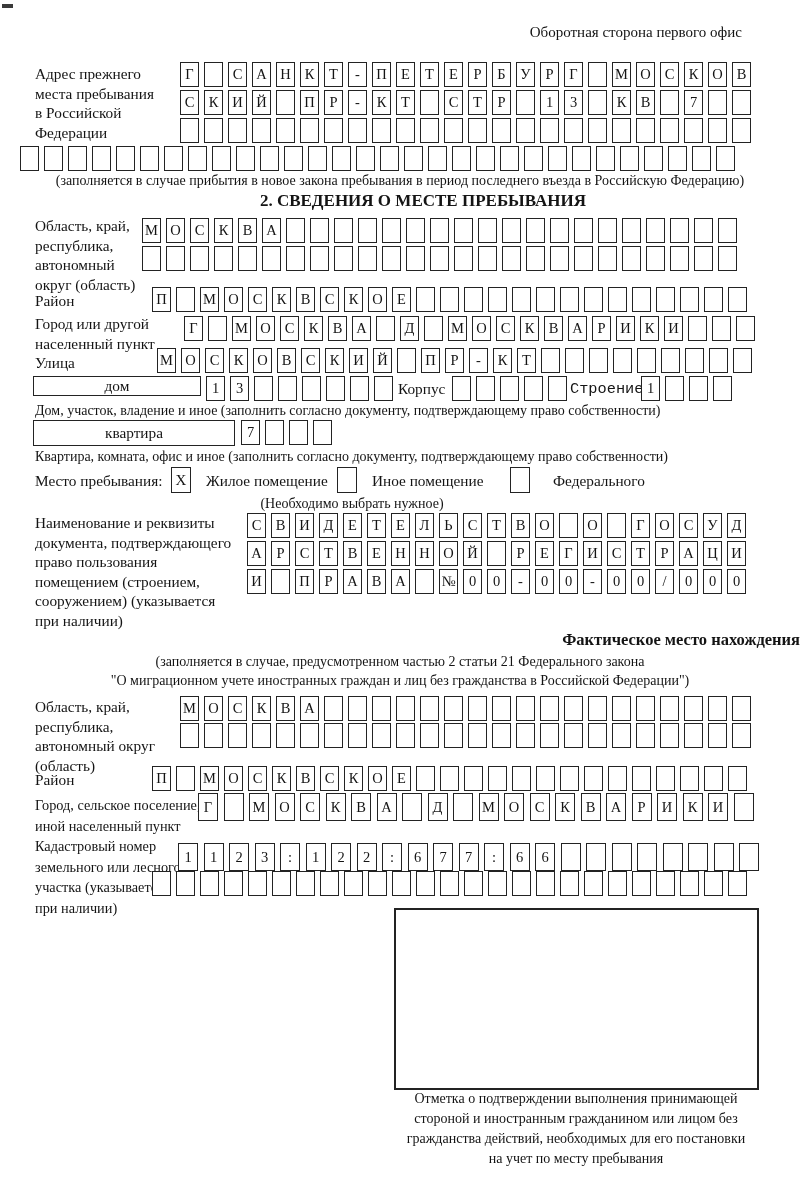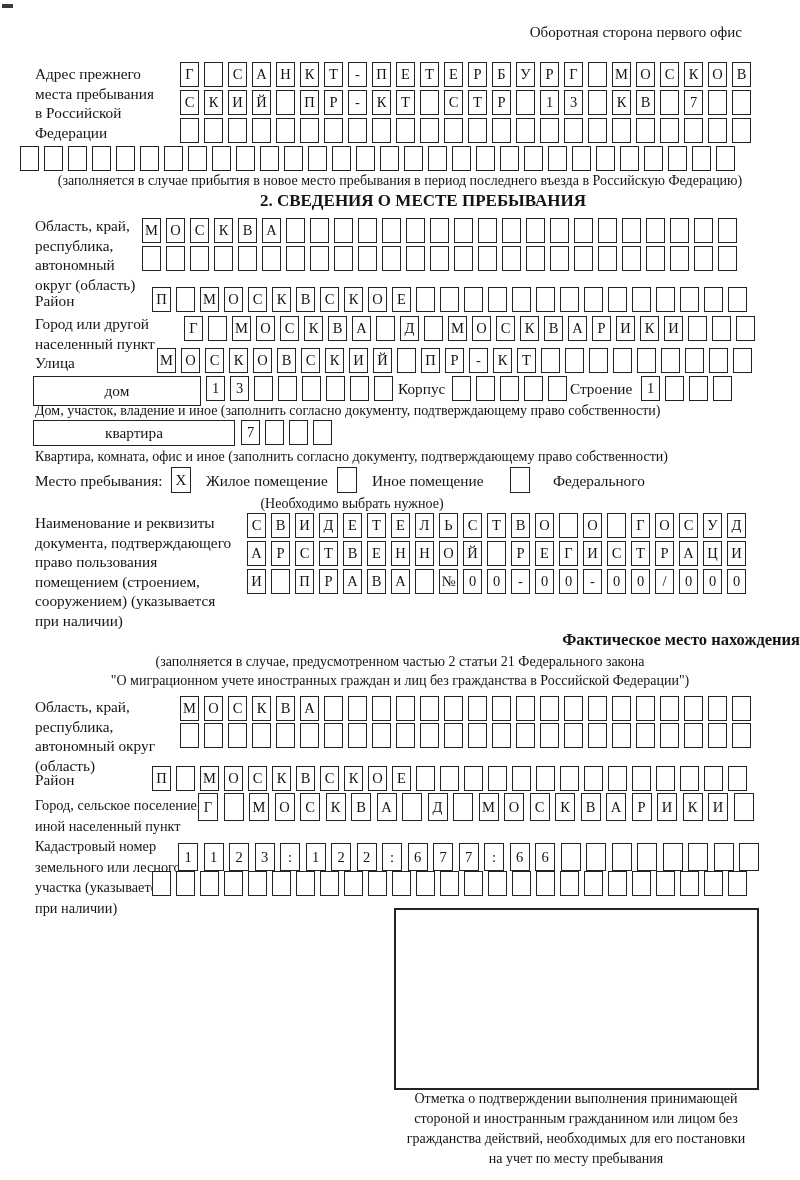--- a/index.html
+++ b/index.html
@@ -141,21 +141,21 @@
       <span class="cell"></span>
       <span class="cell"></span>
       <span class="cell"></span>
       <span class="cell"></span>
       <span class="cell"></span>
       <span class="cell"></span>
       <span class="cell"></span>
       <span class="cell"></span>
       <span class="cell"></span>
     </div>
-  <div class="notetext center" style="top:173px;">(заполняется в случае прибытия в новое место пребывания в период последнего въезда в Российскую Федерацию)</div>
+  <div class="notetext center" style="top:173px;">(заполняется в случае прибытия в новое закона пребывания в период последнего въезда в Российскую Федерацию)</div>
 
   <div class="h2" style="top:191px;padding-left:46px;">2. СВЕДЕНИЯ О МЕСТЕ ПРЕБЫВАНИЯ</div>
 
   <div class="lbl" style="left:35px;top:216px;">Область, край,
 республика,
 автономный
 округ (область)</div>
   <div class="cellrow" style="left:142px;top:218px;">
       <span class="cell">М</span>
       <span class="cell">О</span>
@@ -291,40 +291,40 @@
       <span class="cell"></span>
       <span class="cell"></span>
       <span class="cell"></span>
       <span class="cell"></span>
       <span class="cell"></span>
       <span class="cell"></span>
       <span class="cell"></span>
       <span class="cell"></span>
     </div>
 
-  <div class="labelbox" style="left:33px;top:376px;width:168px;height:30px;">дом</div>
+  <div class="labelbox" style="left:33px;top:376px;width:168px;height:20px;">дом</div>
   <div class="cellrow" style="left:206px;top:376px;">
       <span class="cell">1</span>
       <span class="cell">3</span>
       <span class="cell"></span>
       <span class="cell"></span>
       <span class="cell"></span>
       <span class="cell"></span>
       <span class="cell"></span>
       <span class="cell"></span>
     </div>
   <div class="inline-lbl" style="left:398px;top:380px;">Корпус</div>
   <div class="cellrow" style="left:452px;top:376px;">
       <span class="cell"></span>
       <span class="cell"></span>
       <span class="cell"></span>
       <span class="cell"></span>
       <span class="cell"></span>
     </div>
-  <div class="inline-lbl" style="left:570px;top:380px;">Строение</div>
+  <div class="inline-lbl" style="left:570px;top:380px;font-family:Liberation Mono, monospace;">Строение</div>
   <div class="cellrow" style="left:641px;top:376px;">
       <span class="cell">1</span>
       <span class="cell"></span>
       <span class="cell"></span>
       <span class="cell"></span>
     </div>
   <div class="notetext" style="left:35px;top:403px;">Дом, участок, владение и иное (заполнить согласно документу, подтверждающему право собственности)</div>
 
   <div class="labelbox" style="left:33px;top:420px;width:202px;height:26px;">квартира</div>
   <div class="cellrow" style="left:241px;top:420px;">

